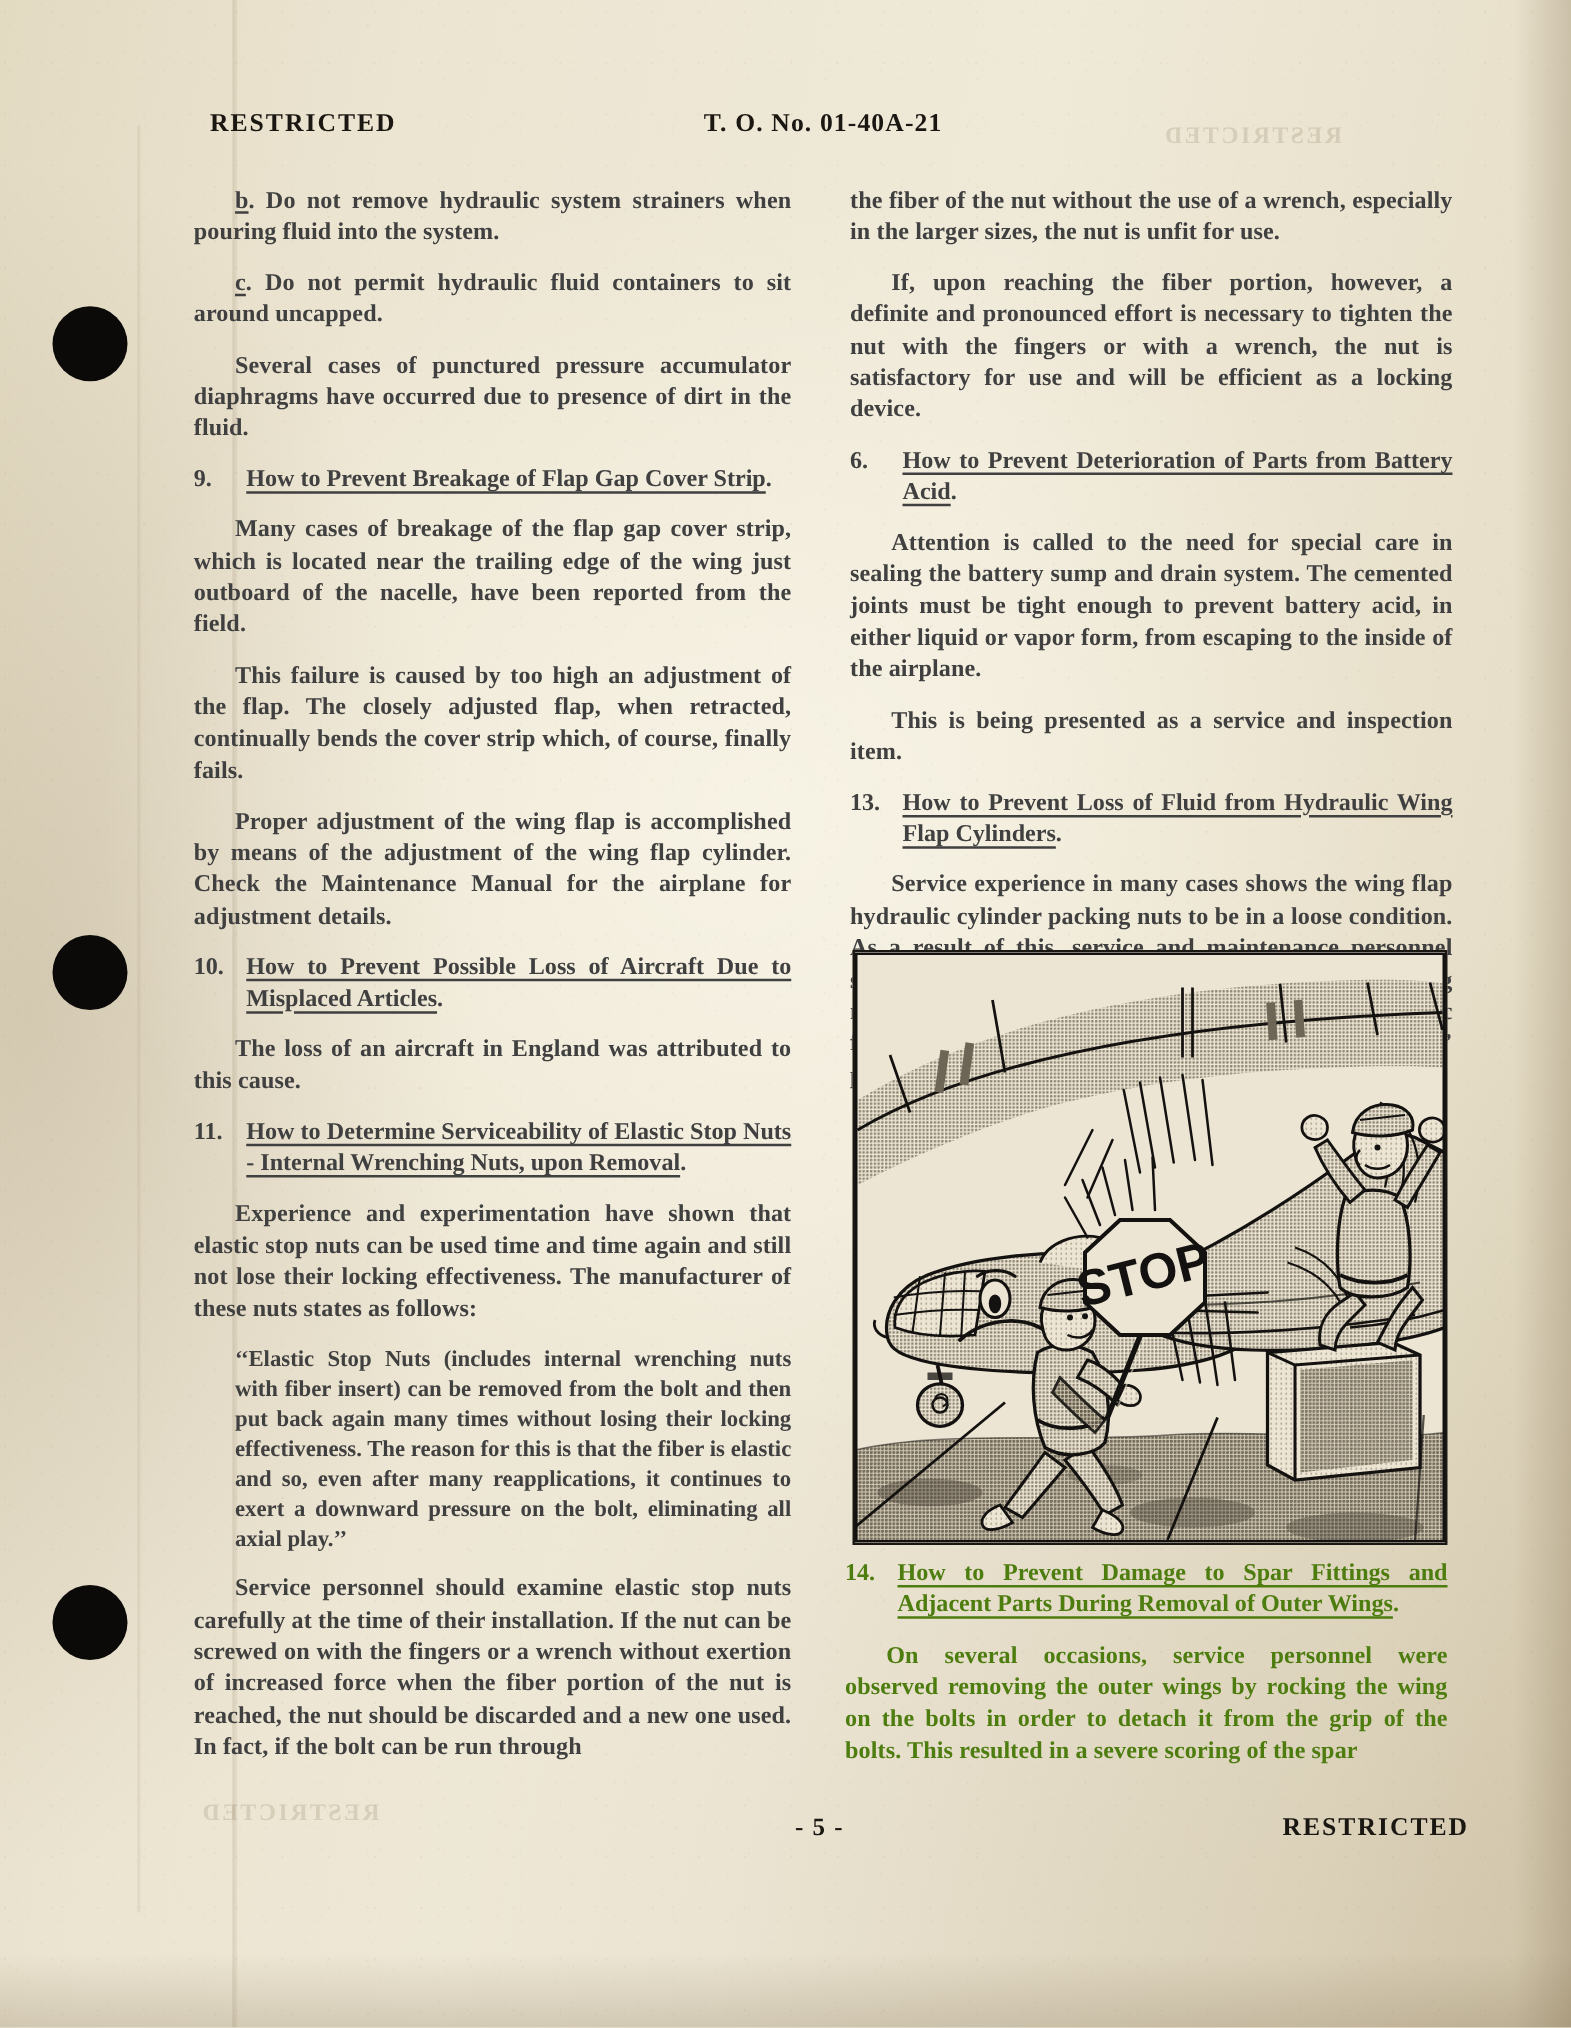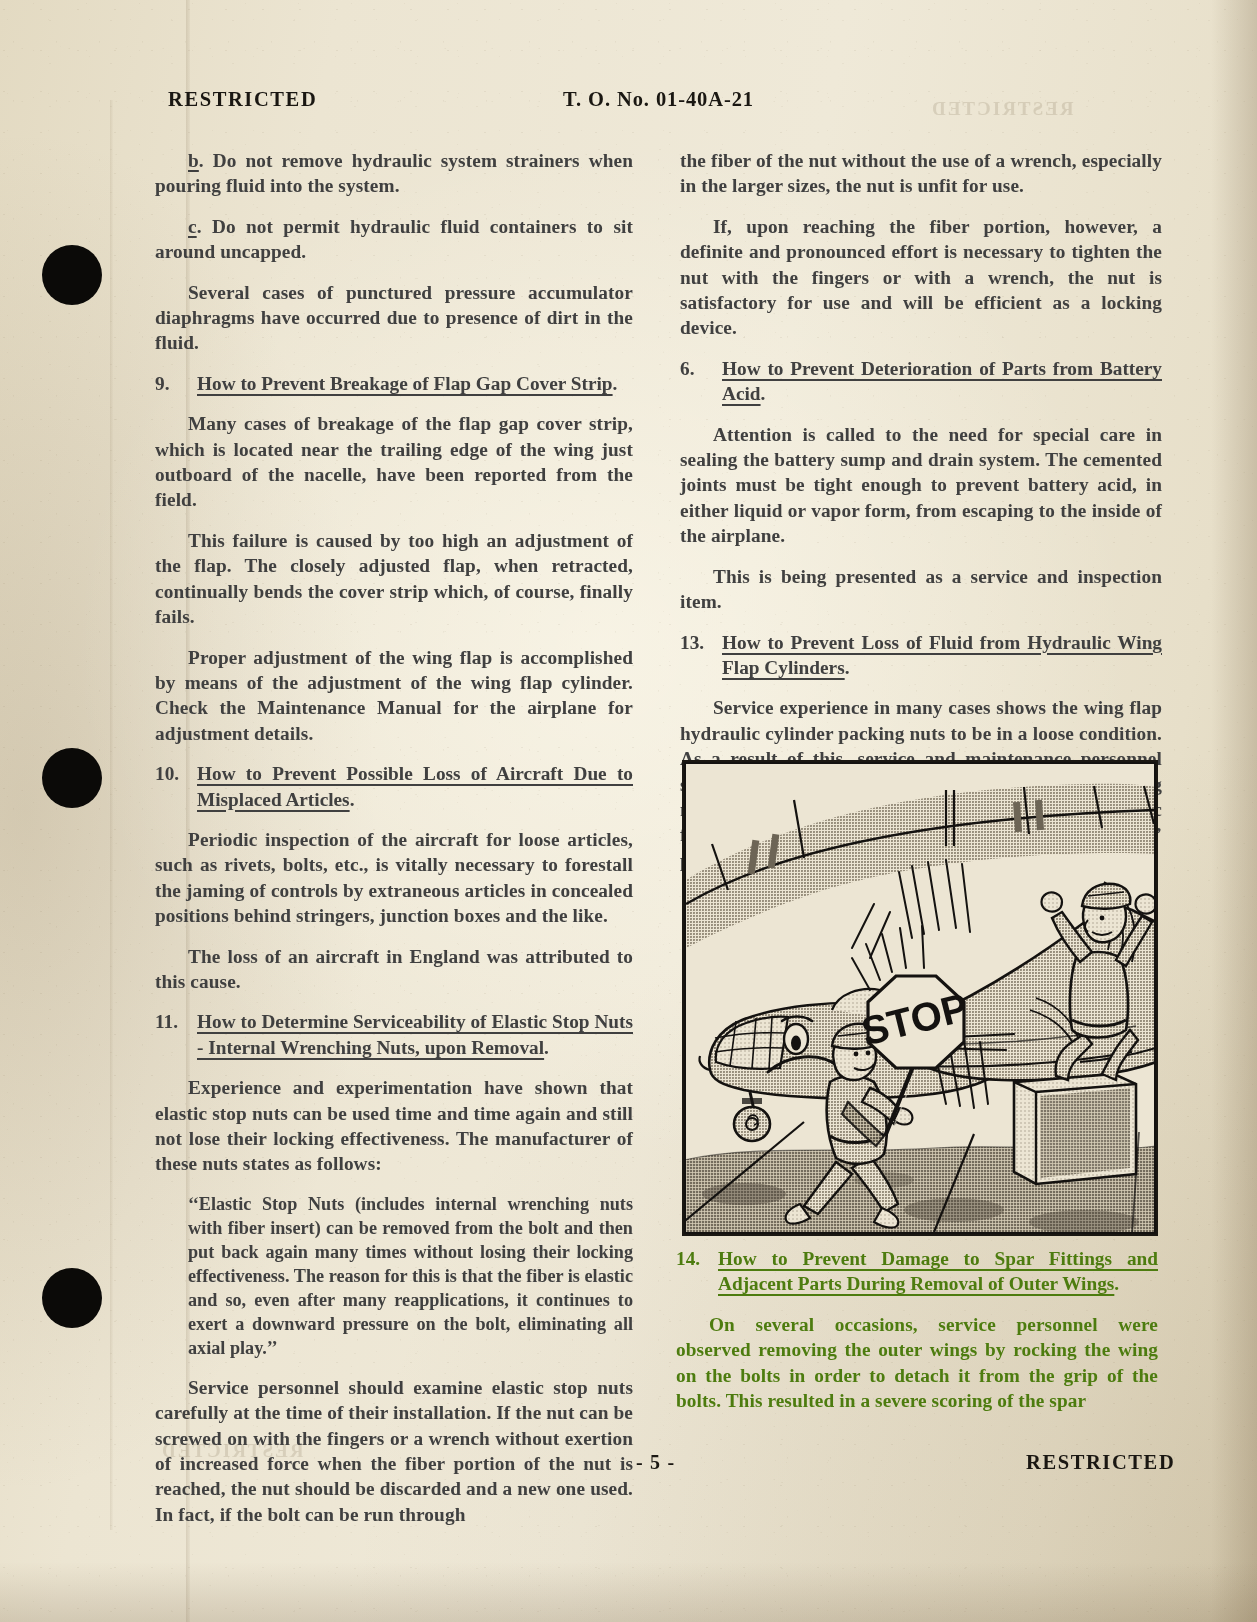--- a/index.html
+++ b/index.html
@@ -166,21 +166,20 @@
 
     <p class="para">Many cases of breakage of the flap gap cover strip, which is located near the trailing edge of the wing just outboard of the nacelle, have been reported from the field.</p>
     <p class="para">This failure is caused by too high an adjustment of the flap. The closely adjusted flap, when retracted, continually bends the cover strip which, of course, finally fails.</p>
     <p class="para">Proper adjustment of the wing flap is accomplished by means of the adjustment of the wing flap cylinder. Check the Maintenance Manual for the airplane for adjustment details.</p>
 
     <div class="hitem">
       <span class="hnum">10.</span>
       <span class="htext"><span>How to Prevent Possible Loss of Aircraft Due to Misplaced Articles</span><span class="per">.</span></span>
     </div>
 
-    <p class="para">Periodic inspection of the aircraft for loose articles, such as rivets, bolts, etc., is vitally necessary to forestall the jaming of controls by extraneous articles in concealed positions behind stringers, junction boxes and the like.</p>
     <p class="para">The loss of an aircraft in England was attributed to this cause.</p>
 
     <div class="hitem">
       <span class="hnum">11.</span>
       <span class="htext"><span>How to Determine Serviceability of Elastic Stop Nuts - Internal Wrenching Nuts, upon Removal</span><span class="per">.</span></span>
     </div>
 
     <p class="para">Experience and experimentation have shown that elastic stop nuts can be used time and time again and still not lose their locking effectiveness. The manufacturer of these nuts states as follows:</p>
 
     <p class="quote">‘‘Elastic Stop Nuts (includes internal wrenching nuts with fiber insert) can be removed from the bolt and then put back again many times without losing their locking effectiveness. The reason for this is that the fiber is elastic and so, even after many reapplications, it continues to exert a downward pressure on the bolt, eliminating all axial play.’’</p>

